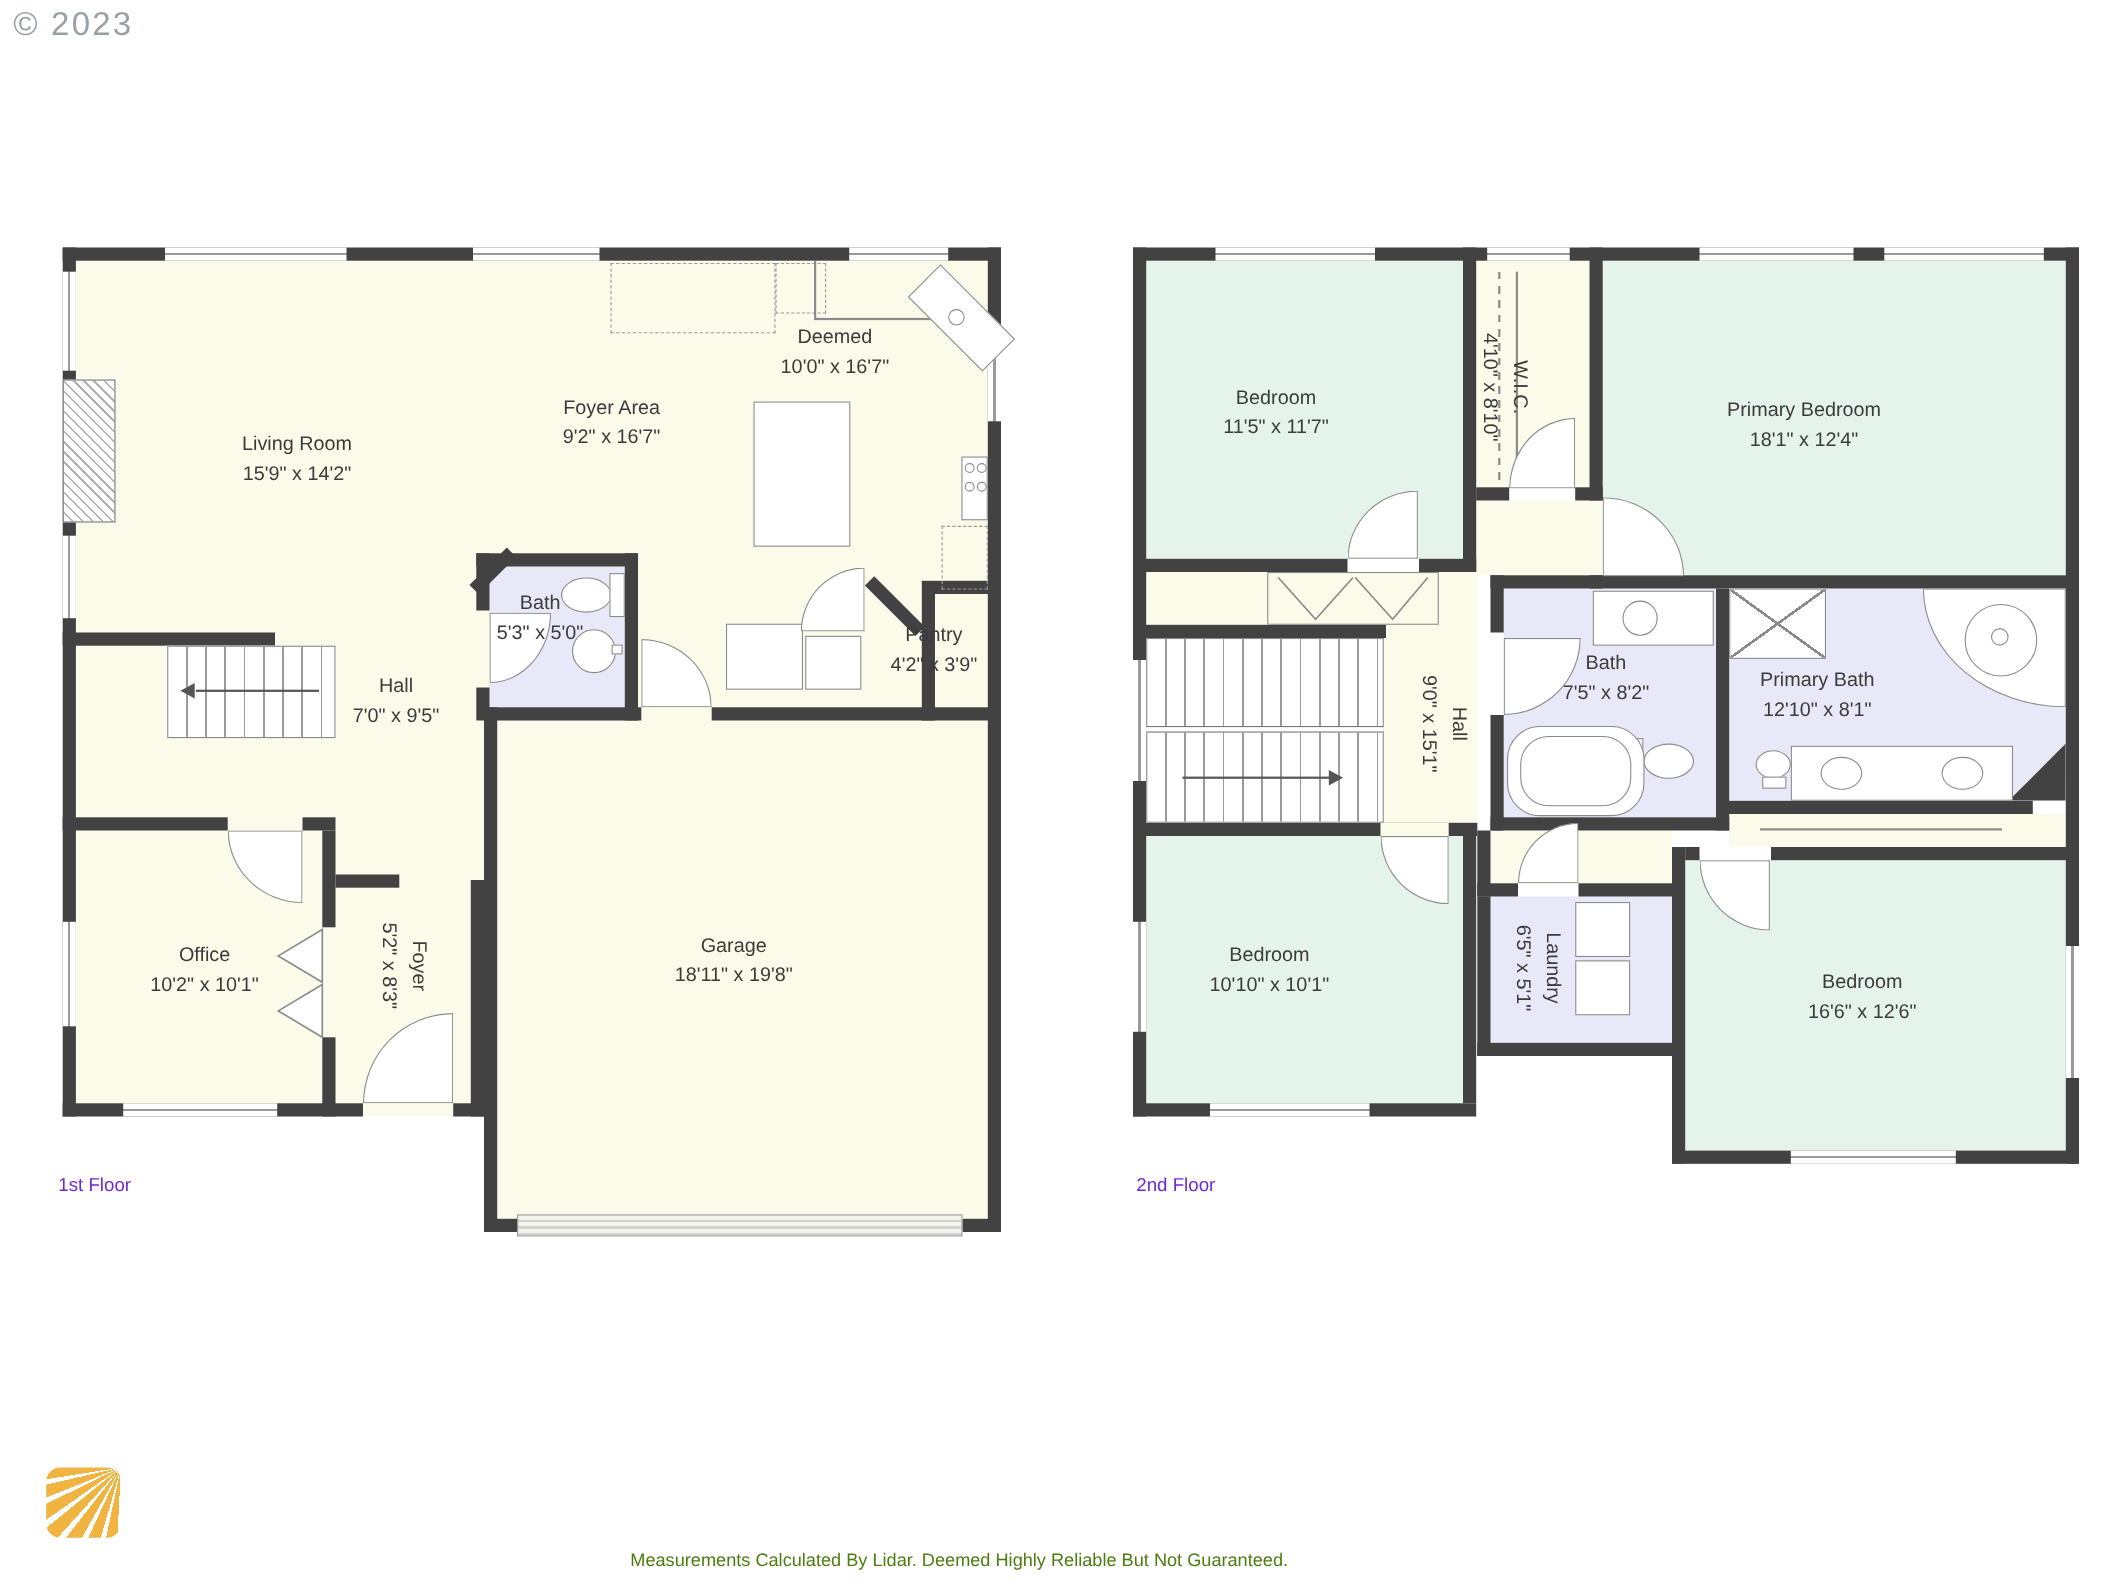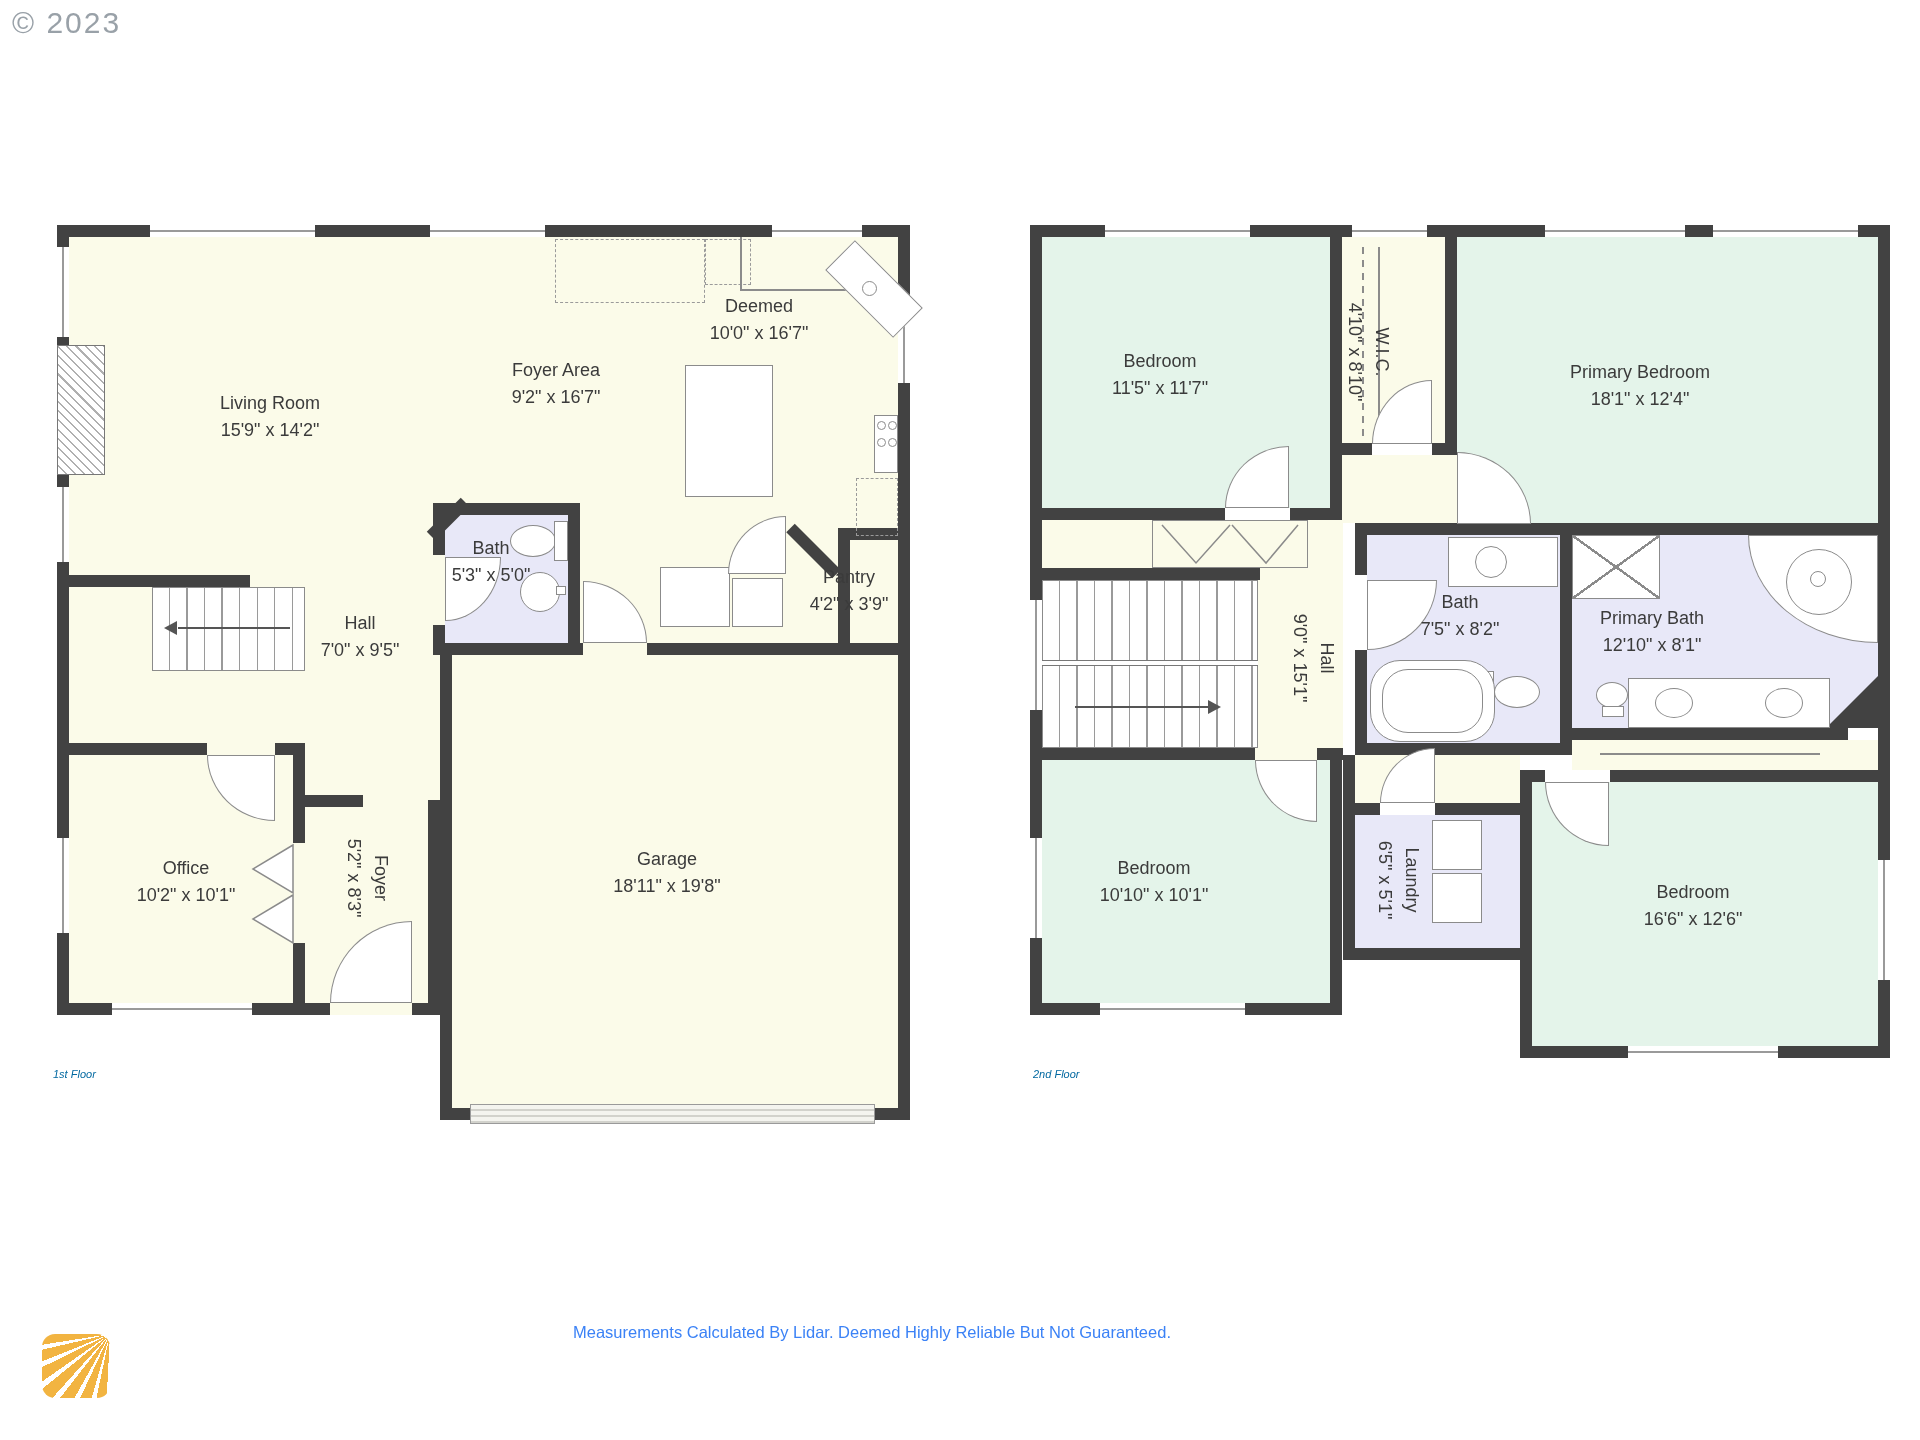--- a/index.html
+++ b/index.html
@@ -22,25 +22,25 @@
           background-image:repeating-linear-gradient(90deg,transparent 0 16px,#9a9a9a 16px 17.5px);}
   .hatch{position:absolute;background-color:#fff;border:1.5px solid #777;box-sizing:border-box;
          background-image:repeating-linear-gradient(45deg,transparent 0 5px,#b0b0b0 5px 6.5px);}
   .xbox{position:absolute;background-color:#fff;border:1.5px solid #8b8b8b;box-sizing:border-box;
         background-image:linear-gradient(to top right,transparent 48.8%,#8b8b8b 48.8%,#8b8b8b 51.2%,transparent 51.2%),
                          linear-gradient(to bottom right,transparent 48.8%,#8b8b8b 48.8%,#8b8b8b 51.2%,transparent 51.2%);}
   .gband{position:absolute;border:1px solid #9a9a9a;box-sizing:border-box;
          background:repeating-linear-gradient(to bottom,#f4f4ef 0 4px,#d2d2cc 4px 6px);}
   .wedge{position:absolute;background:#424242;clip-path:polygon(100% 0,100% 100%,0 100%);}
   .copyright{position:absolute;left:12px;top:6px;font-size:30px;letter-spacing:2px;color:#99a1a8;}
-  .floor-tag{position:absolute;font-size:11px;color:#0369a1;font-style:italic;}
+  .floor-tag{position:absolute;font-size:17px;color:#6d28d9;}
   .brand{position:absolute;left:136px;top:1344px;font-size:37px;font-weight:800;letter-spacing:11px;color:#151515;}
   .logo{position:absolute;left:42px;top:1334px;width:68px;height:64px;border-radius:13px;
         background:repeating-conic-gradient(from 92deg at 100% 0%,#f2b441 0deg 9deg,#ffffff 9deg 13deg);}
-  .disclaimer{position:absolute;left:872px;top:1323px;transform:translateX(-50%);font-size:16.5px;color:#3b82f6;}
+  .disclaimer{position:absolute;left:872px;top:1410px;transform:translateX(-50%);font-size:16.5px;color:#4d7c0f;}
 </style>
 </head>
 <body>
 
 <div id="canvas">
 
   <div class="copyright">© 2023</div>
 
   <div class="room" style="left:57px;top:225px;width:853px;height:790px;background:#FBFBE9"></div>
   <div class="room" style="left:452px;top:655px;width:446px;height:453px;background:#FBFBE9"></div>

